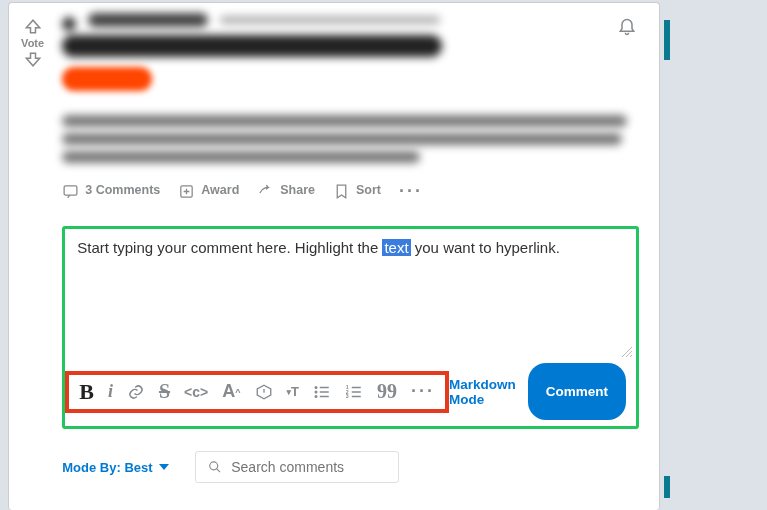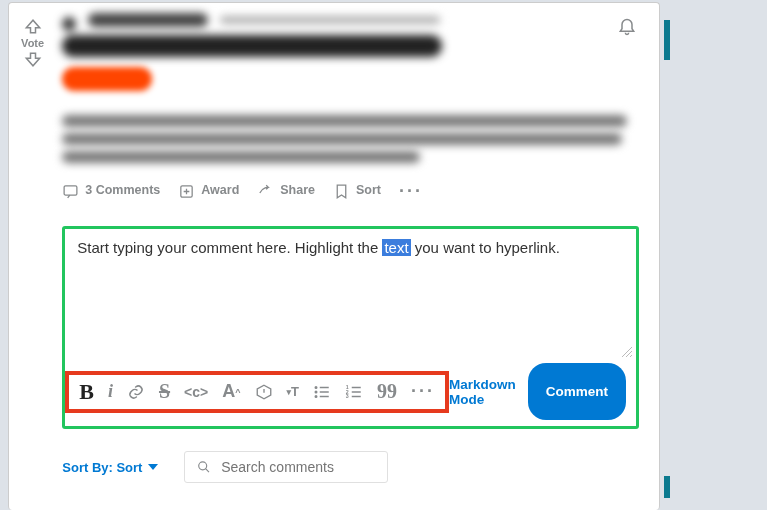--- a/index.html
+++ b/index.html
@@ -168,21 +168,21 @@
       </div>
       <div class="tb-right">
         <span class="mdmode">Markdown Mode</span>
         <span class="cbtn">Comment</span>
       </div>
     </div>
   </div>
 
   <div class="sortrow">
     <div class="sortlbl">
-      <span>Sort By: Sort</span>
+      <span>Mode By: Best</span>
       <svg width="10" height="10" viewBox="0 0 10 10" fill="#0079d3">
               <polygon points="0,2 10,2 5,8"></polygon>
             </svg>
     </div>
     <div class="searchbox">
       <svg width="16" height="16" viewBox="0 0 24 24" fill="none" stroke="currentColor" stroke-width="2">
               <circle cx="10" cy="10" r="7"></circle>
               <line x1="21" y1="21" x2="15" y2="15"></line>
             </svg>
       <input placeholder="Search comments" style="">

